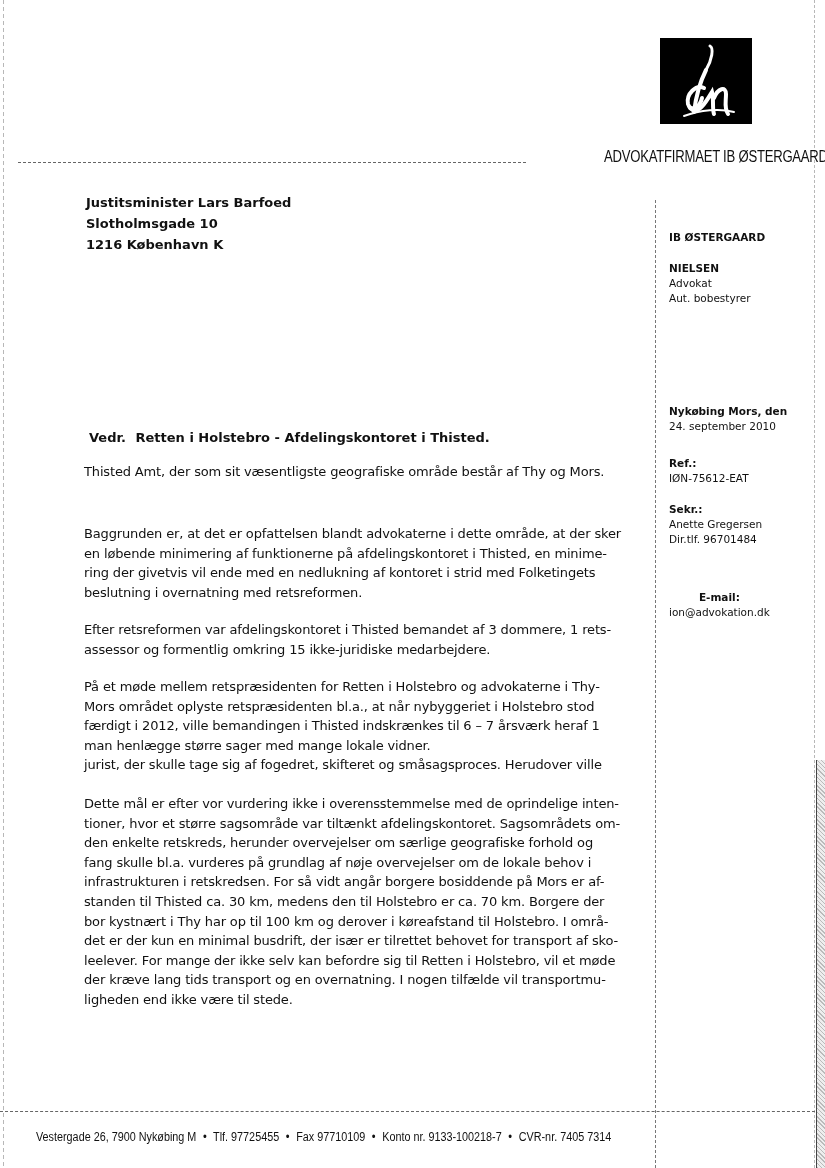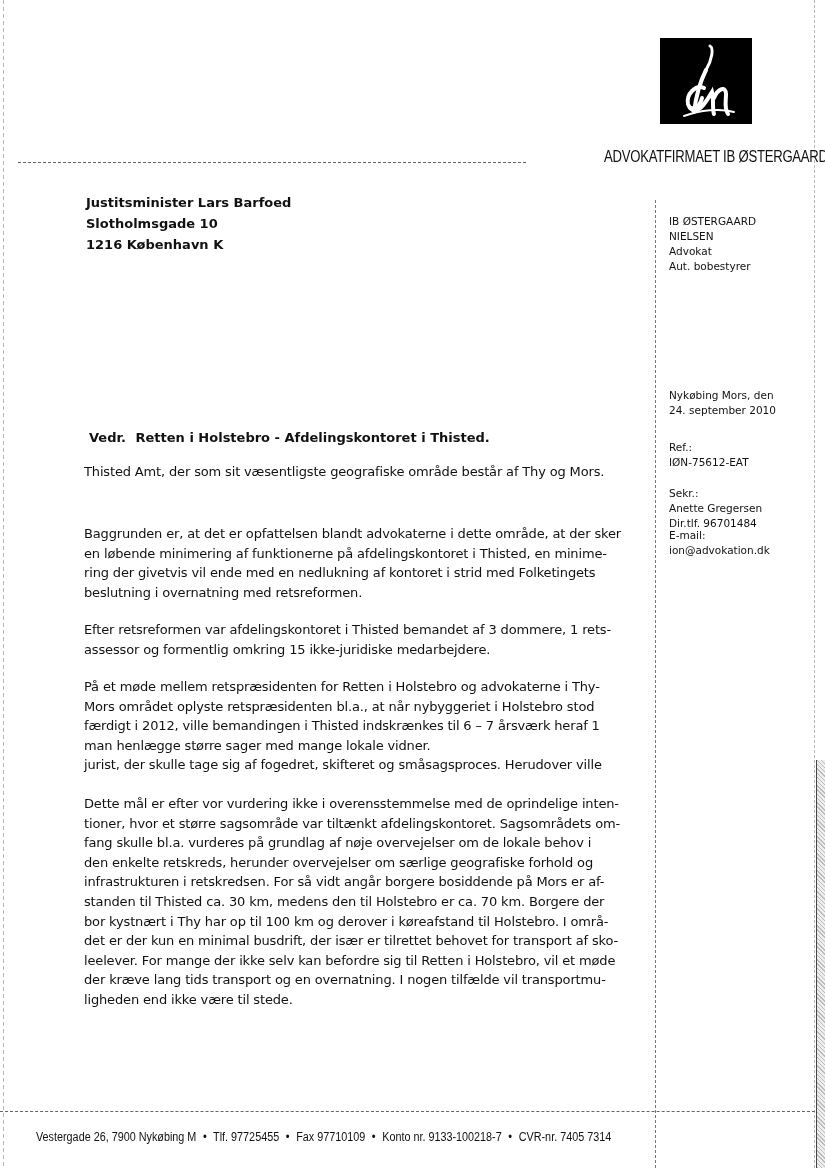--- a/index.html
+++ b/index.html
@@ -26,26 +26,26 @@
   .logo svg { width: 100%; height: 100%; display: block; }
 
   .firmname { left: 560px; top: 148px; width: 245px; text-align: right;
     font-family: "Liberation Sans", sans-serif; font-size: 16px; letter-spacing: -0.3px;
     transform: scaleX(0.82); transform-origin: right center; white-space: nowrap; color: #111; }
 
   .recipient { left: 86px; top: 192px; font-size: 13px; line-height: 21px; font-weight: bold; }
   .recipient div { white-space: nowrap; }
 
   .sidebar { left: 669px; font-size: 10.5px; line-height: 15px; white-space: nowrap; }
-  .sidebar .b { font-weight: normal; }
+  .sidebar .b { font-weight: bold; margin-top: 16px; }
   .sb-name { top: 214px; }
   .sb-date { top: 388px; }
   .sb-ref { top: 440px; }
   .sb-sekr { top: 486px; }
-  .sb-email { top: 528px; }
+  .sb-email { top: 574px; text-align: center; }
 
   .subject { left: 84px; top: 430px; font-size: 13px; font-weight: bold; white-space: nowrap; text-align: center; }
   .subject .lbl { display: inline-block; width: 47px; }
 
   .body-text { left: 84px; width: 540px; font-size: 13px; line-height: 19.6px; letter-spacing: -0.15px; }
   .body-text div { white-space: nowrap; }
   .p1 { top: 462px; }
   .p2 { top: 524px; }
   .p3 { top: 620px; }
   .p4 { top: 677px; }
@@ -132,22 +132,22 @@
 <div class="abs body-text p4">
   <div>På et møde mellem retspræsidenten for Retten i Holstebro og advokaterne i Thy-</div>
   <div>Mors området oplyste retspræsidenten bl.a., at når nybyggeriet i Holstebro stod</div>
   <div>færdigt i 2012, ville bemandingen i Thisted indskrænkes til 6 – 7 årsværk heraf 1</div>
   <div>man henlægge større sager med mange lokale vidner.</div>
   <div>jurist, der skulle tage sig af fogedret, skifteret og småsagsproces. Herudover ville</div>
 </div>
 <div class="abs body-text p5">
   <div>Dette mål er efter vor vurdering ikke i overensstemmelse med de oprindelige inten-</div>
   <div>tioner, hvor et større sagsområde var tiltænkt afdelingskontoret. Sagsområdets om-</div>
+  <div>den enkelte retskreds, herunder overvejelser om særlige geografiske forhold og</div>
   <div>fang skulle bl.a. vurderes på grundlag af nøje overvejelser om de lokale behov i</div>
-  <div>den enkelte retskreds, herunder overvejelser om særlige geografiske forhold og</div>
   <div>infrastrukturen i retskredsen. For så vidt angår borgere bosiddende på Mors er af-</div>
   <div>standen til Thisted ca. 30 km, medens den til Holstebro er ca. 70 km. Borgere der</div>
   <div>bor kystnært i Thy har op til 100 km og derover i køreafstand til Holstebro. I områ-</div>
   <div>det er der kun en minimal busdrift, der især er tilrettet behovet for transport af sko-</div>
   <div>leelever. For mange der ikke selv kan befordre sig til Retten i Holstebro, vil et møde</div>
   <div>der kræve lang tids transport og en overnatning. I nogen tilfælde vil transportmu-</div>
   <div>ligheden end ikke være til stede.</div>
 </div>
 
 <div class="abs footer">

